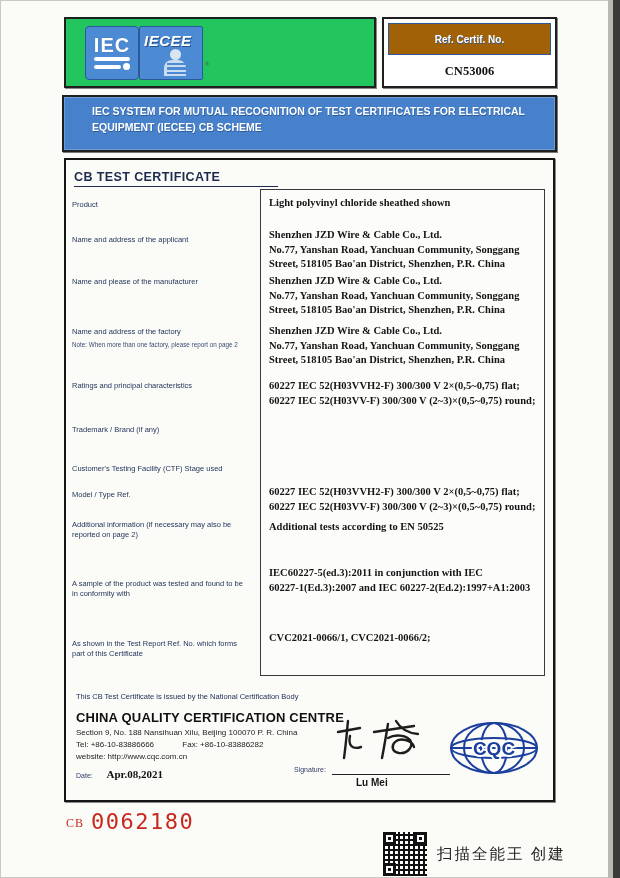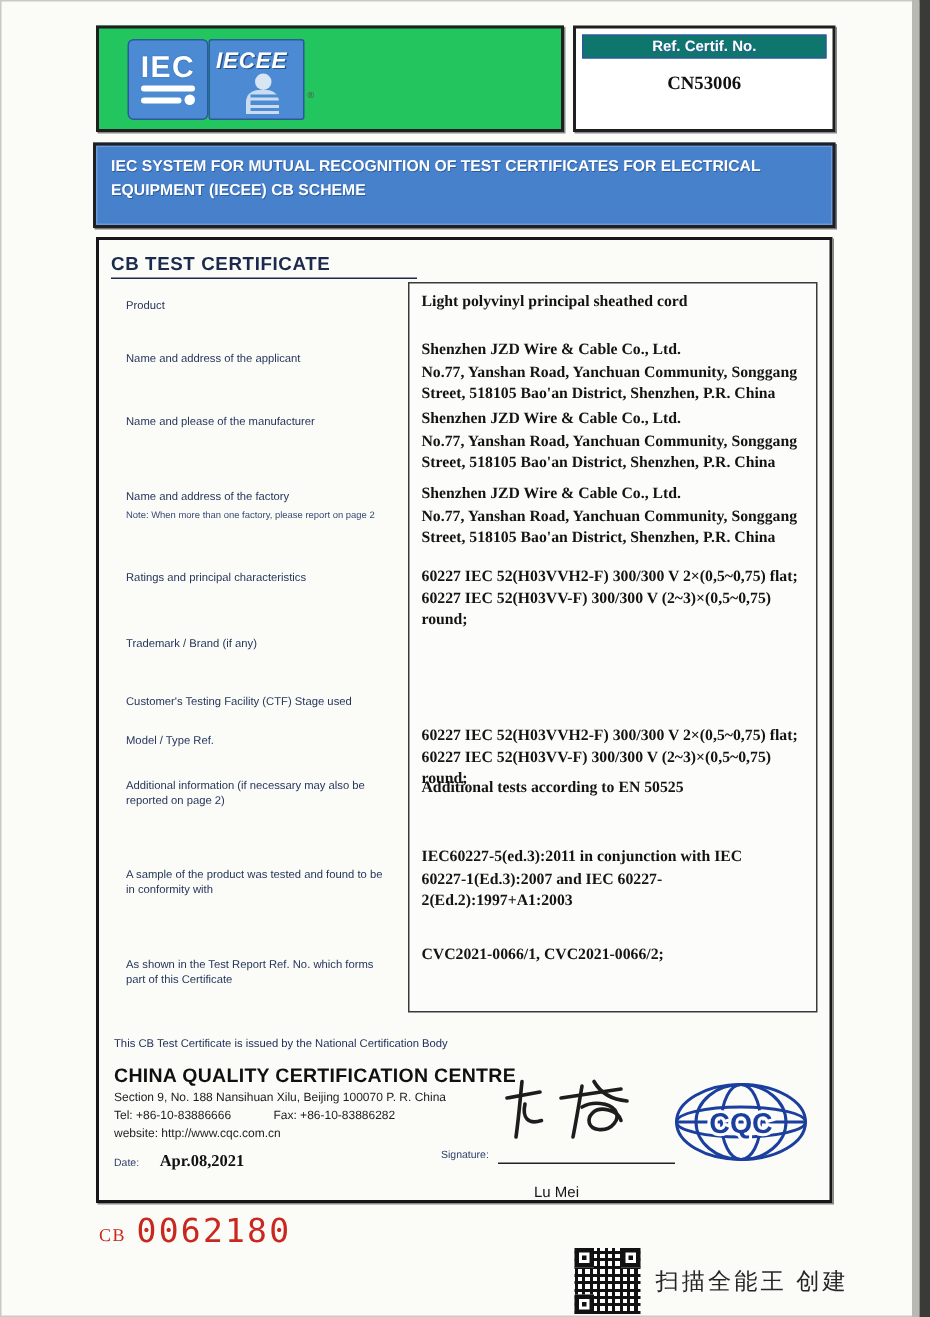--- a/index.html
+++ b/index.html
@@ -41,47 +41,47 @@
   .iecee-fig-body { position:absolute; left:24px; top:33px; width:22px; height:16px; background:#c9dcf0; border-radius:8px 8px 0 0; }
   .iecee-bars { position:absolute; left:27px; top:36px; display:flex; flex-direction:column; gap:2px; }
   .iecee-bars span { display:block; width:24px; height:2.5px; background:#4c8bd4; }
   .reg-mark { font-size:6px; color:#555; align-self:flex-end; margin-left:2px; }
 
   .ref-box {
     position:absolute; left:382px; top:17px; width:175px; height:71px;
     border:2px solid #1f1f1f; background:#fff; box-shadow:1px 1px 0 #888; padding:4px;
   }
   .ref-head {
-    height:16px; background:#0f766e; border:1px solid #2a5a9a;
+    height:32px; background:#a16207; border:1px solid #2a5a9a;
     display:flex; align-items:center; justify-content:center;
     color:#fff; font-weight:bold; font-size:10px; text-shadow:0.5px 0.5px 0 #2a5a9a;
   }
   .ref-val { height:32px; display:flex; align-items:center; justify-content:center;
     font-family:"Liberation Serif", serif; font-weight:600; font-size:12.5px; color:#111; }
 
   
   .banner {
     position:absolute; left:62px; top:95px; width:495px; height:57px;
     border:2px solid #1f1f1f; background:#4781cb; box-shadow:1px 1px 0 #777, inset 0 0 0 1px #6b9bd8;
     color:#fff; font-weight:bold; font-size:10.5px; line-height:1.5;
-    padding:7px 10px; text-shadow:0.5px 0.5px 0 #2a5a9a;
+    padding:7px 28px; text-shadow:0.5px 0.5px 0 #2a5a9a;
   }
   .banner-inner { max-width:470px; }
 
   
   .main-box {
     position:absolute; left:64px; top:158px; width:491px; height:644px;
     border:2px solid #161616; background:transparent; box-shadow:1px 1px 0 #888;
   }
   .cert-title { margin:7px 8px 0 8px; }
   .cert-title span {
     display:inline-block; font-weight:bold; font-size:12.5px; letter-spacing:0.4px; color:#1c2b4d;
     border-bottom:1.5px solid #1c2b4d; padding:0 58px 2px 0;
   }
-  .cert-grid { display:flex; margin:2px 8px 0 16px;justify-content:space-between; }
+  .cert-grid { display:flex; margin:2px 8px 0 4px;justify-content:space-between; }
   .labels-col { width:190px; padding-right:8px; }
   .values-col { flex:1; border:1.5px solid #3a3a3a; background:rgba(255,255,255,0.4); }
   .lc, .vc { display:block; }
   .lc { font-size:7.5px; color:#25365c; line-height:1.35; padding:0 4px 0 2px; }
   .lc .note { display:block; font-size:6.3px; color:#3a4c74; margin-top:4px; }
   .vc { font-family:"Liberation Serif", serif; font-weight:600; font-size:10.5px; color:#141414;
         line-height:1.4; padding:0 8px; white-space:pre-line; }
   
   .r1 { height:33px; } .r2 { height:46px; } .r3 { height:51px; } .r4 { height:57px; }
   .r5 { height:43px; } .r6 { height:40px; } .r7 { height:24px; } .r8 { height:33px; }
@@ -103,21 +103,21 @@
 
   .date-row { position:absolute; left:10px; top:604px; width:470px; }
   .date-label { font-size:7px; color:#33406a; display:inline-block; width:26px; }
   .date-value { font-family:"Liberation Serif", serif; font-weight:600; font-size:11px; color:#111; }
 
   .sig-block { position:absolute; left:228px; top:556px; width:180px; }
   .sig-script { margin-left:36px; }
   .sig-line-row { display:flex; align-items:flex-end; gap:6px; }
   .sig-label { font-size:7px; color:#33406a; padding-bottom:2px; }
   .sig-line { width:118px; border-bottom:1.5px solid #222; }
-  .sig-name { margin-left:62px; margin-top:14px; font-weight:normal; font-size:10px; color:#161616; }
+  .sig-name { margin-left:62px; margin-top:2px; font-weight:bold; font-size:10px; color:#161616; }
 
   .cqc-logo { position:absolute; right:12px; top:560px; }
 
   
   .cb-stamp { position:absolute; left:66px; top:809px; display:flex; align-items:center; gap:7px; }
   .cb-prefix { font-family:"Liberation Serif", serif; font-size:12px; margin-top:4px; letter-spacing:1px; }
   .cb-number { font-family:"DejaVu Sans Mono", monospace; font-size:22px; letter-spacing:1.5px; }
 
   .scan-mark { position:absolute; left:383px; top:832px; display:flex; align-items:center; gap:10px; }
   .qr {
@@ -186,21 +186,21 @@
       </span>
       <span class="lc r5">Ratings and principal characteristics</span>
       <span class="lc r6">Trademark / Brand (if any)</span>
       <span class="lc r7">Customer's Testing Facility (CTF) Stage used</span>
       <span class="lc r8">Model / Type Ref.</span>
       <span class="lc r9">Additional information (if necessary may also be reported on page 2)</span>
       <span class="lc r10">A sample of the product was tested and found to be in conformity with</span>
       <span class="lc r11">As shown in the Test Report Ref. No. which forms part of this Certificate</span>
     </div>
     <div class="values-col">
-      <span class="vc r1">Light polyvinyl principal sheathed cord</span>
+      <span class="vc r1">Light polyvinyl chloride sheathed shown</span>
       <span class="vc r2">Shenzhen JZD Wire &amp; Cable Co., Ltd.
 No.77, Yanshan Road, Yanchuan   Community, Songgang
 Street, 518105 Bao'an District, Shenzhen, P.R. China</span>
       <span class="vc r3">Shenzhen JZD Wire &amp; Cable Co., Ltd.
 No.77, Yanshan Road, Yanchuan   Community, Songgang
 Street, 518105 Bao'an District, Shenzhen, P.R. China</span>
       <span class="vc r4">Shenzhen JZD Wire &amp; Cable Co., Ltd.
 No.77, Yanshan Road, Yanchuan   Community, Songgang
 Street, 518105 Bao'an District, Shenzhen, P.R. China</span>
       <span class="vc r5">60227 IEC 52(H03VVH2-F) 300/300 V 2×(0,5~0,75) flat;

